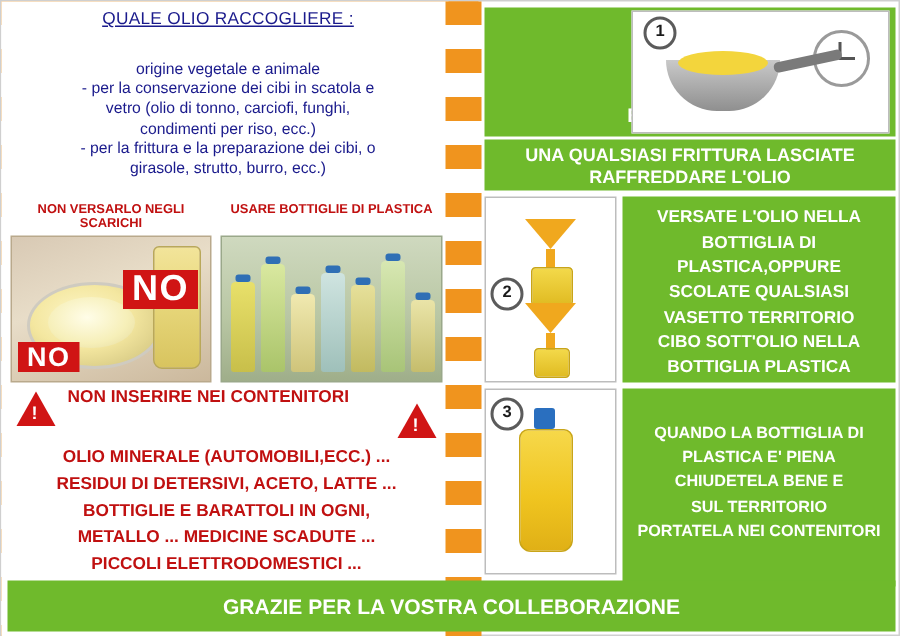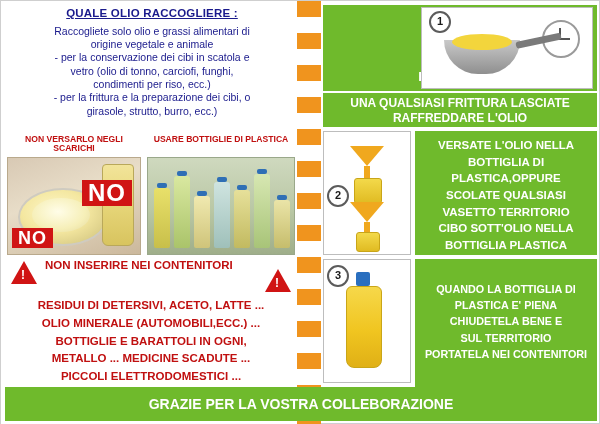--- a/index.html
+++ b/index.html
@@ -53,25 +53,25 @@
     z-index:3;
     color:#1a1a8c;
     font-size:10.5px;
     line-height:1.18;
     text-align:center;
     padding:2px 2px 0 2px;
     box-sizing:border-box;
   }
   .panel-what .head{
     color:#1a1a8c;
-    font-weight:bold;
+    font-weight:normal;
     font-size:11.5px;
     text-decoration:underline;
     letter-spacing:.2px;
-    margin-bottom:4px;
+    margin-bottom:19px;
   }
   .panel-what p{margin:0 0 1px 0;text-align:center;}
 
   
   .photo-row{
     position:absolute;
     left:4px;top:134px;width:292px;height:122px;
     z-index:3;
   }
   .cap{
@@ -217,21 +217,20 @@
 <body>
 
 <div class="page">
 
   <div class="checker"></div>
   <div class="whitemask"></div>
   <div class="checker-right"></div>
 
   <div class="panel-what">
     <div class="head">QUALE OLIO RACCOGLIERE :</div>
-    <p>Raccogliete solo olio e grassi alimentari di</p>
     <p>origine vegetale e animale</p>
     <p>- per la conservazione dei cibi in scatola e</p>
     <p>vetro (olio di tonno, carciofi, funghi,</p>
     <p>condimenti per riso, ecc.)</p>
     <p>- per la frittura e la preparazione dei cibi, o</p>
     <p>girasole, strutto, burro, ecc.)</p>
   </div>
 
   <div class="photo-row">
     <div class="cap cap-no">NON VERSARLO NEGLI SCARICHI</div>
@@ -268,22 +267,22 @@
           <div class="bcap"></div>
         </div>
     </div>
   </div>
 
   <div class="warn">
     <div class="tri tri-l"></div>
     <div class="tri tri-r"></div>
     <div class="warn-title">NON INSERIRE NEI CONTENITORI</div>
     <div class="warn-list">
+      <div>OLIO MINERALE (AUTOMOBILI,ECC.) ...</div>
       <div>RESIDUI DI DETERSIVI, ACETO, LATTE ...</div>
-      <div>OLIO MINERALE (AUTOMOBILI,ECC.) ...</div>
       <div>BOTTIGLIE E BARATTOLI IN OGNI,</div>
       <div>METALLO ... MEDICINE SCADUTE ...</div>
       <div>PICCOLI ELETTRODOMESTICI ...</div>
     </div>
   </div>
 
   <div class="green g1">
     <div>OGNI</div>
     <div>QUALVOLTA</div>
     <div>CHE</div>

